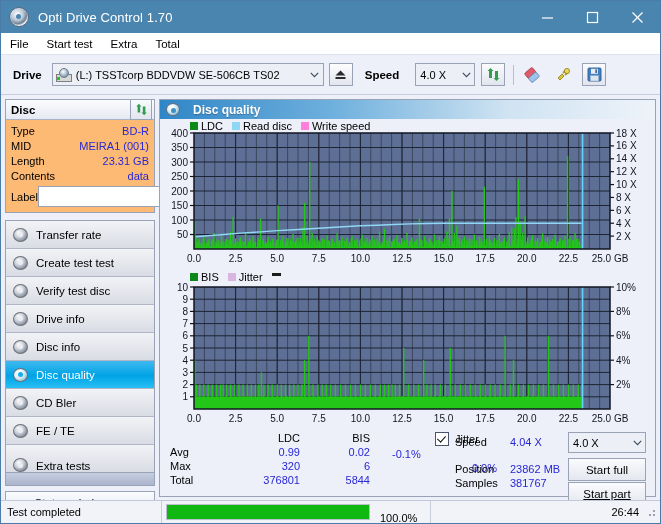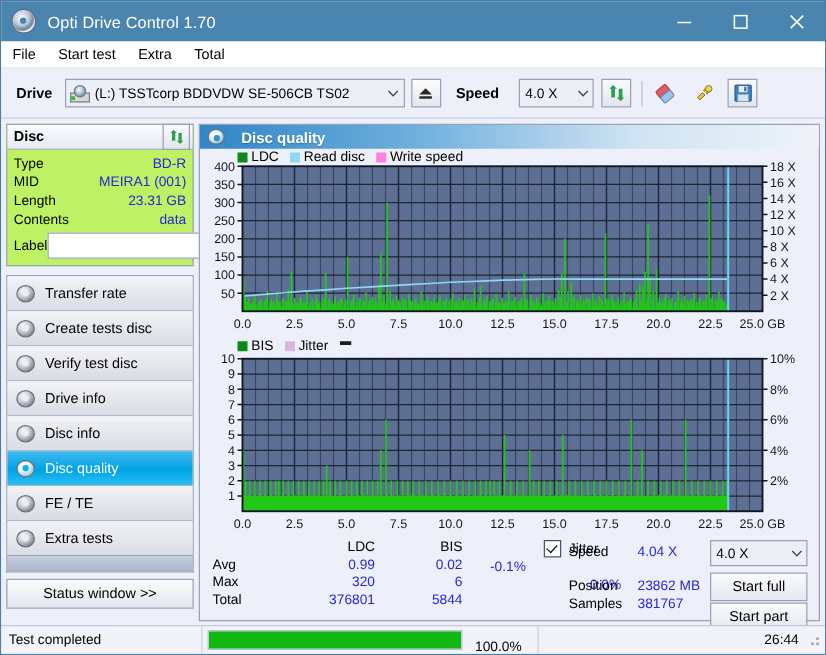--- a/index.html
+++ b/index.html
@@ -52,40 +52,40 @@
          border:1px solid #9aa3b5;display:flex;align-items:center;justify-content:center;}
   .speedcombo{width:58px;margin-left:6px;}
   .iconbtn{width:22px;height:21px;background:linear-gradient(#fafbfd,#e2e5ee);
            border:1px solid #9aa3b5;margin-left:6px;display:flex;align-items:center;justify-content:center;}
   .sep{width:1px;height:20px;background:#b7bdd0;margin-left:8px;}
   .flatbtn{width:26px;height:24px;display:flex;align-items:center;justify-content:center;margin-left:5px;}
 
   
   .body-split{display:flex;height:406px;}
   .sidebar{width:158px;background:#eef0f9;padding:4px 4px 0 4px;box-sizing:border-box;}
-  .panel{background:#bef264;border:1px solid #9aa3b5;}
+  .panel{background:#fdba74;border:1px solid #9aa3b5;}
   .panel-head{height:19px;background:linear-gradient(#fbfcfe,#e6e9f2);display:flex;
               align-items:center;justify-content:space-between;padding:0 2px 0 5px;
               border-bottom:1px solid #aab2c3;}
   .panel-head b{font-size:11.5px;}
   .panel-body{padding:3px 5px 5px 5px;}
   .row{display:flex;justify-content:space-between;align-items:center;height:15px;font-size:11px;}
   .row .k{color:#000;}
   .row .v{color:#2727d6;}
   .labelrow{display:flex;align-items:center;margin-top:3px;}
   .labelrow .k{width:42px;font-size:11px;text-align:right;}
   .label-input{flex:1;height:17px;background:#fff;border:1px solid #9aa3b5;}
   .disc-btn{width:20px;height:19px;background:linear-gradient(#fafbfd,#e2e5ee);
             border:1px solid #9aa3b5;margin-left:4px;display:flex;align-items:center;justify-content:center;}
 
   .navlist{margin-top:7px;border:1px solid #9aa3b5;}
   .navitem{height:27px;display:flex;align-items:center;padding-left:7px;
            background:linear-gradient(#f2f3f6,#d9dce4);border-bottom:1px solid #b0b6c6;
            font-size:11.5px;color:#000;}
-  .navitem:last-child{border-bottom:none;}
+  .navitem:last-child{border-bottom:none;align-items:flex-end;}
   .navitem.active{background:linear-gradient(#3fb9ef,#00a3e6 55%,#29c0f5);color:#fff;}
   .navico{width:15px;height:14px;margin-right:8px;position:relative;flex:none;}
   .navico .d{position:absolute;inset:0;border-radius:50%;
              background:radial-gradient(circle at 38% 32%,#fff 0%,#c9cfd8 40%,#8e96a3 70%,#5d636e 100%);
              border:1px solid #6b7078;box-sizing:border-box;}
   .navitem.active .navico .d{background:radial-gradient(circle at 38% 32%,#fff 0%,#dff2fb 40%,#a7cede 70%,#5d8ea3 100%);}
   .navico .h{position:absolute;left:5px;top:4.5px;width:5px;height:5px;border-radius:50%;
              background:#eceef3;}
   .navitem.active .navico .h{background:#18aee4;}
   .navspacer{height:12px;background:linear-gradient(#c7cee0,#aab4cc);border:1px solid #9aa3b5;
@@ -291,21 +291,21 @@
               <span class="d"></span>
               <span class="h"></span>
             </span>
           <span>Transfer rate</span>
         </div>
         <div class="navitem">
           <span class="navico">
               <span class="d"></span>
               <span class="h"></span>
             </span>
-          <span>Create tests disc</span>
+          <span>Create test test</span>
         </div>
         <div class="navitem">
           <span class="navico">
               <span class="d"></span>
               <span class="h"></span>
             </span>
           <span>Verify test disc</span>
         </div>
         <div class="navitem">
           <span class="navico">
@@ -320,20 +320,27 @@
               <span class="h"></span>
             </span>
           <span>Disc info</span>
         </div>
         <div class="navitem active">
           <span class="navico">
               <span class="d"></span>
               <span class="h"></span>
             </span>
           <span>Disc quality</span>
+        </div>
+        <div class="navitem">
+          <span class="navico">
+              <span class="d"></span>
+              <span class="h"></span>
+            </span>
+          <span>CD Bler</span>
         </div>
         <div class="navitem">
           <span class="navico">
               <span class="d"></span>
               <span class="h"></span>
             </span>
           <span>FE / TE</span>
         </div>
         <div class="navitem">
           <span class="navico">
@@ -2237,21 +2244,21 @@
           <div style="position:absolute;left:408px;top:2px;">
             <div class="minicombo">
               <span style="flex:1">4.0 X</span>
               <span class="chev">
                 <svg width="9" height="6" viewBox="0 0 9 6">
                     <polyline points="0.8,0.8 4.5,4.6 8.2,0.8" fill="none" stroke="#3b4a5c" stroke-width="1.1"></polyline>
                   </svg>
               </span>
             </div>
             <div class="actbtn" style="margin-top:5px;">Start full</div>
-            <div class="actbtn" style="margin-top:1px;">Start part</div>
+            <div class="actbtn" style="margin-top:1px;text-decoration:underline;">Start part</div>
           </div>
         </div>
 
       </div>
     </div>
   </div>
 
   <div class="statusbar">
     <div class="sb-cell" style="width:160px;">Test completed</div>
     <div class="sb-sep"></div>

